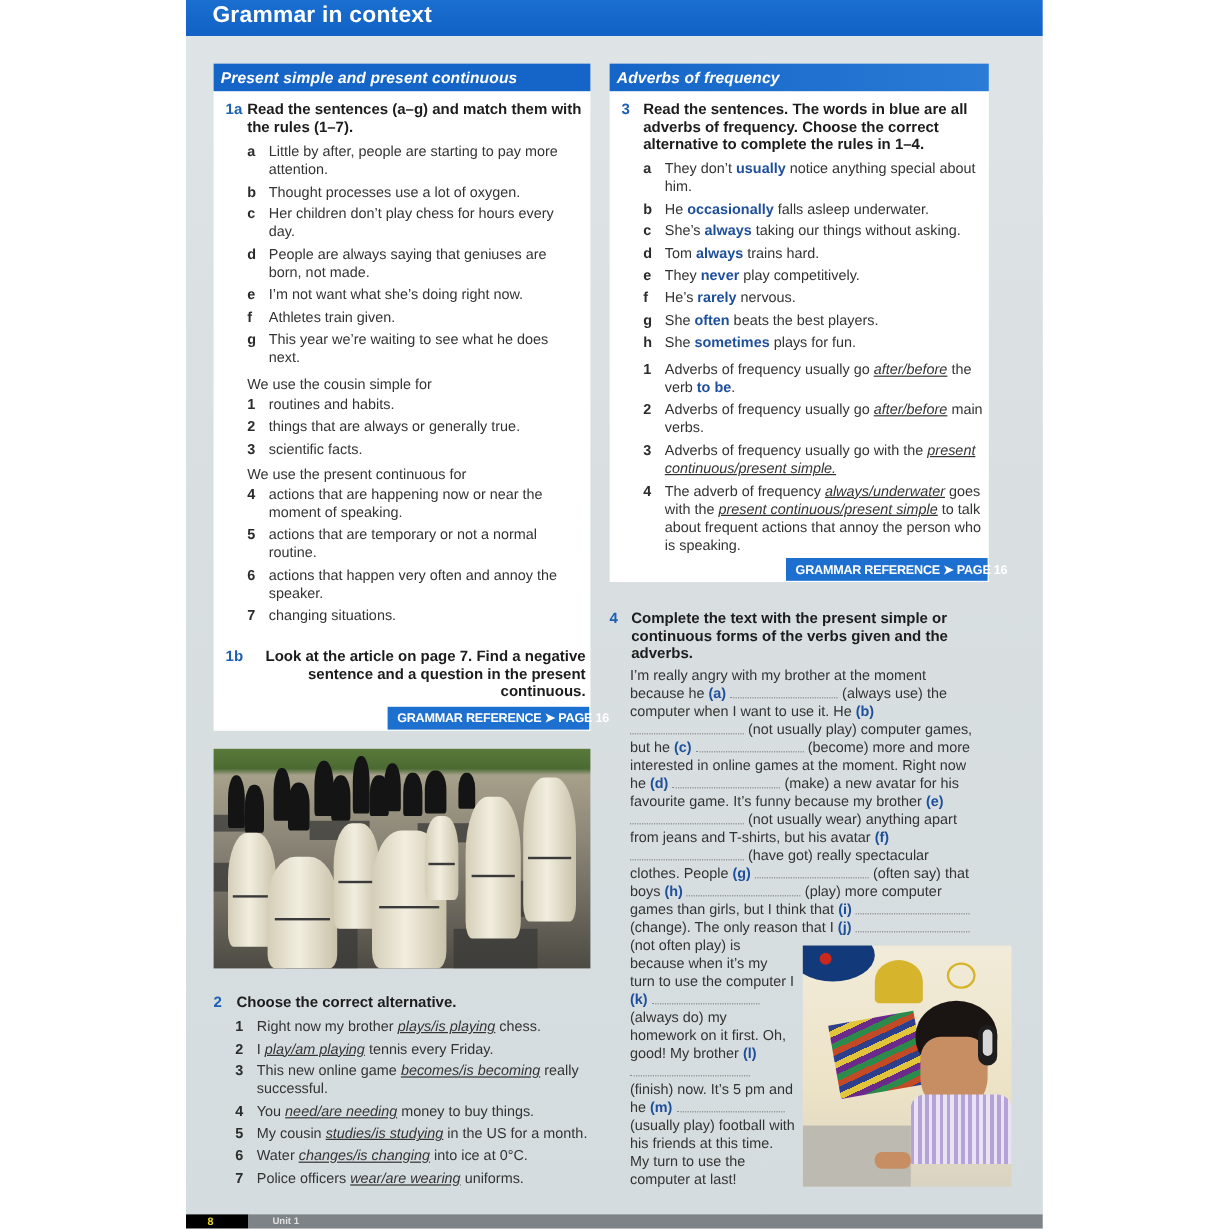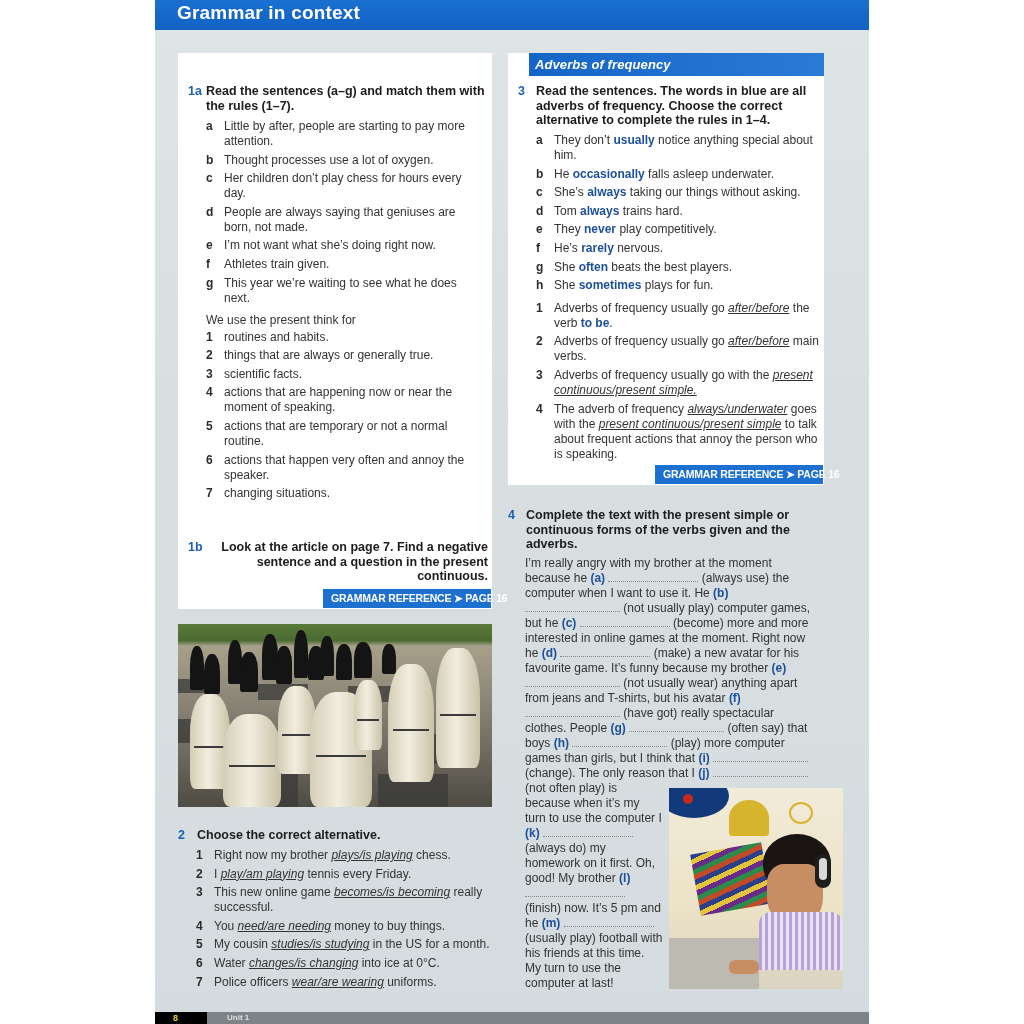--- a/index.html
+++ b/index.html
@@ -27,21 +27,21 @@
   .box {
     position: absolute; background: #ffffff;
   }
   .box-head {
     height: 23px; background: #1565c8; color: #fff;
     font-size: 13px; font-style: italic; font-weight: bold; padding: 4px 6px;
     letter-spacing: 0.1px;
   }
   #box-left { left: 23px; top: 53px; width: 314px; height: 556px; }
   #box-right { left: 353px; top: 53px; width: 316px; height: 432px; }
-  #box-right .box-head { background: linear-gradient(90deg, #1565c8 0%, #2a7bd6 100%); margin-left: 21px; }
+  #box-right .box-head { background: linear-gradient(90deg, #1565c8 0%, #2a7bd6 100%); }
 
   .task {
     position: absolute; font-size: 12.5px; font-weight: bold; line-height: 14.5px; color: #1c1c1c;
   }
   .task .num { position: absolute; left: 0; top: 0; color: #1d5fb3; }
   .task .text { display: block; }
 
   .list { position: absolute; font-size: 12px; line-height: 15px; color: #333; }
   .item { position: relative; padding-left: 18px; margin-bottom: 3.6px; }
   .item .lbl { position: absolute; left: 0; top: 0; font-weight: bold; color: #2b2b2b; }
@@ -85,40 +85,42 @@
 </head>
 <body>
 
 <div class="page">
 
   <div class="page-header">
     <span class="title">Grammar in context</span>
   </div>
 
   <div class="box" id="box-left">
+    <div class="box-head">Present simple and present continuous</div>
 
     <div class="task" style="left:10px; top:31px; width:300px;">
       <span class="num">1a</span>
       <span class="text" style="padding-left:18px;">Read the sentences (a–g) and match them with the rules (1–7).</span>
     </div>
 
     <div class="list" style="left:28px; top:66px; width:280px;">
       <div class="item"><span class="lbl">a</span><span>Little by after, people are starting to pay more attention.</span></div>
       <div class="item"><span class="lbl">b</span><span>Thought processes use a lot of oxygen.</span></div>
       <div class="item"><span class="lbl">c</span><span>Her children don’t play chess for hours every day.</span></div>
       <div class="item"><span class="lbl">d</span><span>People are always saying that geniuses are born, not made.</span></div>
       <div class="item"><span class="lbl">e</span><span>I’m not want what she’s doing right now.</span></div>
       <div class="item"><span class="lbl">f</span><span>Athletes train given.</span></div>
       <div class="item"><span class="lbl">g</span><span>This year we’re waiting to see what he does next.</span></div>
 
-      <div class="plain" style="margin-top:7px;">We use the present think for</div>
+      <div class="plain" style="margin-top:7px;">We use the cousin simple for</div>
       <div class="item"><span class="lbl">1</span><span>routines and habits.</span></div>
       <div class="item"><span class="lbl">2</span><span>things that are always or generally true.</span></div>
       <div class="item"><span class="lbl">3</span><span>scientific facts.</span></div>
 
+      <div class="plain" style="margin-top:6px;">We use the present continuous for</div>
       <div class="item"><span class="lbl">4</span><span>actions that are happening now or near the moment of speaking.</span></div>
       <div class="item"><span class="lbl">5</span><span>actions that are temporary or not a normal routine.</span></div>
       <div class="item"><span class="lbl">6</span><span>actions that happen very often and annoy the speaker.</span></div>
       <div class="item"><span class="lbl">7</span><span>changing situations.</span></div>
     </div>
 
     <div class="task" style="left:10px; top:487px; width:300px;text-align:right;">
       <span class="num">1b</span>
       <span class="text" style="padding-left:18px;">Look at the article on page 7. Find a negative sentence and a question in the present continuous.</span>
     </div>

